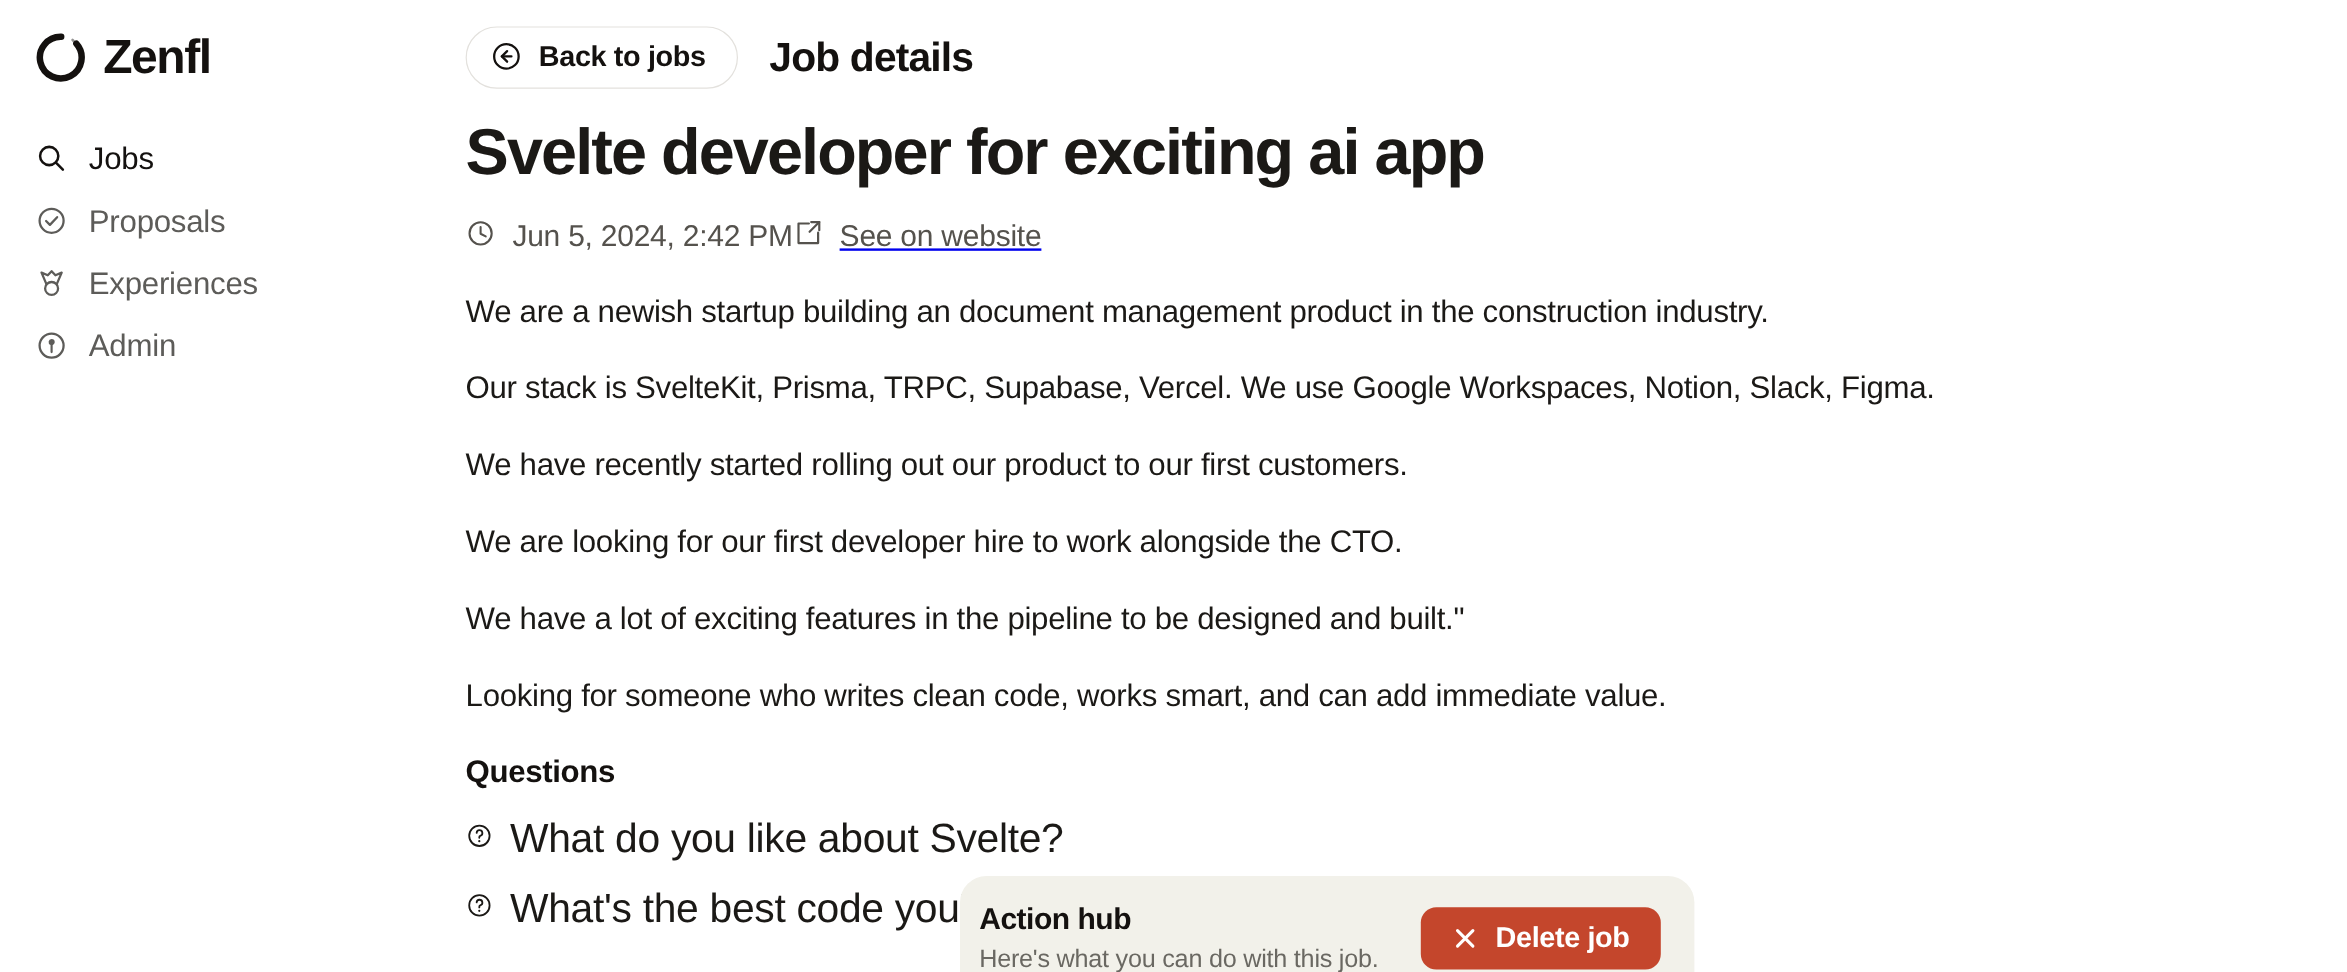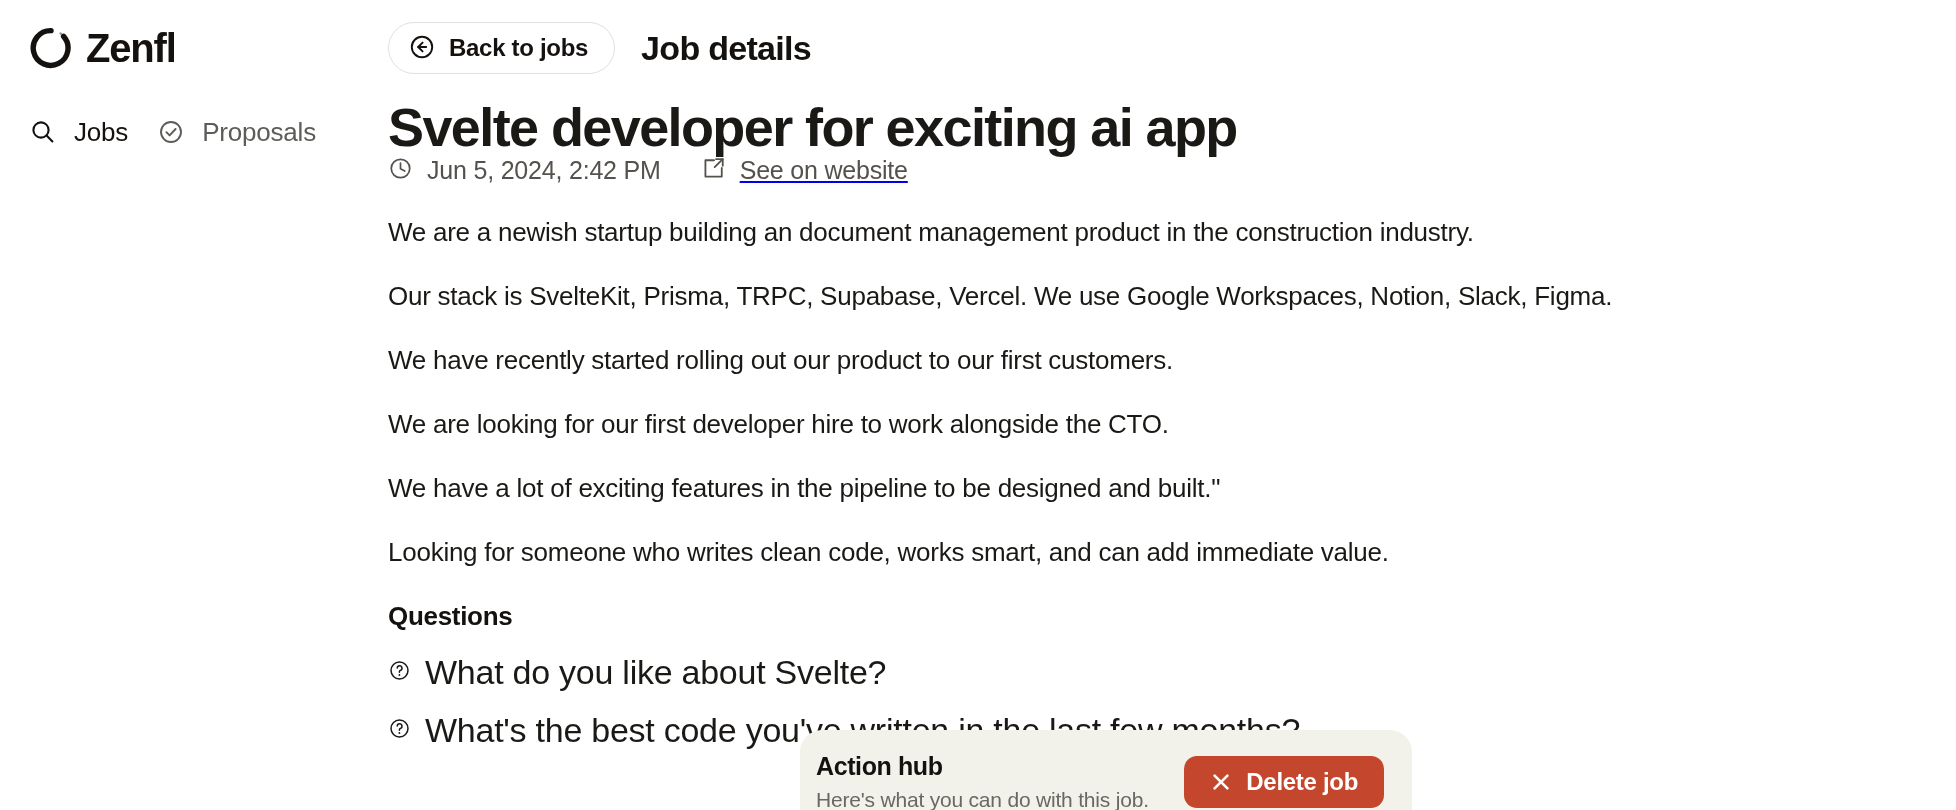--- a/index.html
+++ b/index.html
@@ -32,21 +32,21 @@
   }
   .brand-mark { width: 42px; height: 42px; flex: 0 0 42px; display:block; }
   .brand-name {
     font-size: 40px;
     font-weight: 700;
     letter-spacing: -1.2px;
     color: #14110f;
     line-height: 1;
   }
 
-  .nav { margin-top: 36px; display: flex; flex-direction: row; }
+  .nav { margin-top: 36px; display: flex; flex-direction: column; }
   .nav-item {
     display: flex;
     align-items: center;
     gap: 18px;
     height: 52px;
     padding-left: 30px;
     cursor: pointer;
     text-decoration: none;
   }
   .nav-icon { width: 26px; height: 26px; flex: 0 0 26px; display: flex; align-items: center; justify-content: center; }
@@ -109,21 +109,21 @@
     font-size: 54px;
     font-weight: 700;
     color: #1b1916;
     letter-spacing: -1.6px;
     line-height: 1.08;
   }
 
   .meta-row {
     display: flex;
     align-items: center;
-    gap: 40px;
+    margin-top: 26px;
   }
   .meta-item { display: flex; align-items: center; gap: 14px; }
   .meta-text {
     font-size: 25px;
     color: #55524d;
     letter-spacing: -0.2px;
     line-height: 1;
   }
   .meta-link { cursor: pointer; }
 

